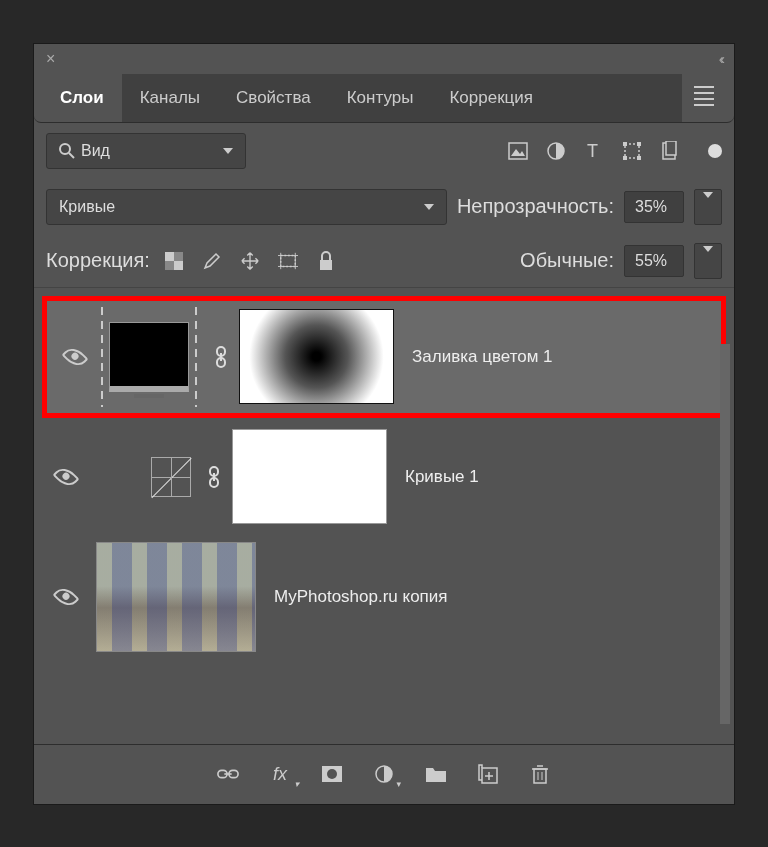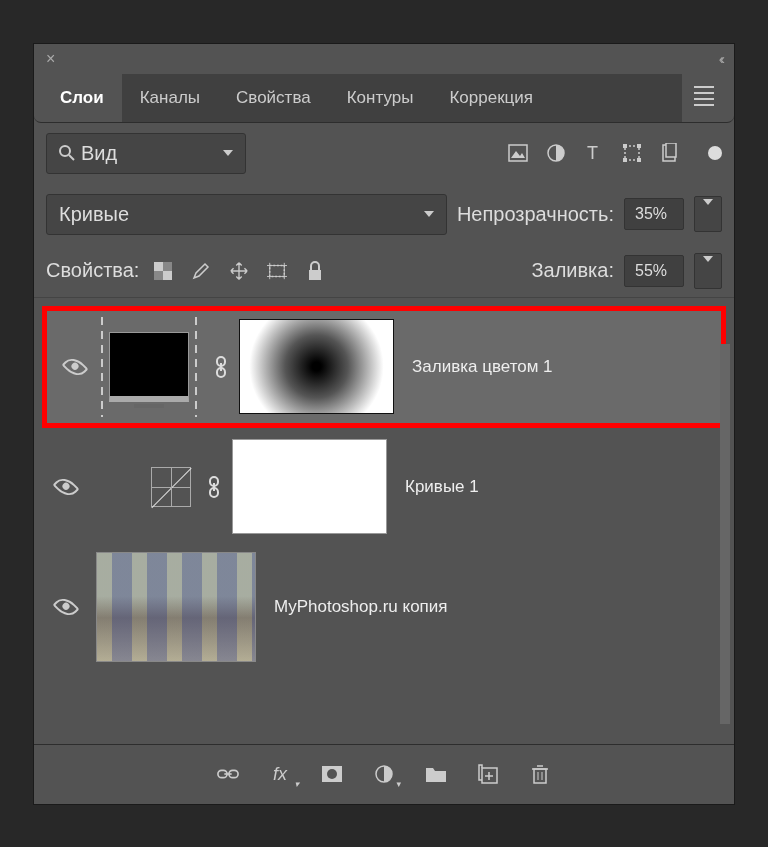--- a/index.html
+++ b/index.html
@@ -10,21 +10,21 @@
     .collapse { color: #aaa; font-size: 14px; letter-spacing: -3px; }
     .tabs { display: flex; align-items: center; padding: 0 8px; border-bottom: 1px solid #2d2d2d; border-radius: 7px; }
     .tab { padding: 14px 18px; color: #ccc; font-size: 17px; cursor: pointer; }
     .tab.active { background: #535353; color: #fff; font-weight: bold; position: relative; }
     .tab:not(.active) { background: #404040; }
     .tabs-wrap { display: flex; background: #404040; flex: 1; }
     .menu-icon { margin-left: auto; padding: 0 12px; }
     .menu-lines { display: inline-block; width: 20px; }
     .menu-lines span { display: block; height: 2px; background: #ccc; margin: 4px 0; }
     .row { display: flex; align-items: center; padding: 10px 12px; gap: 10px; }
-    .dropdown { background: #454545; border: 1px solid #333; color: #ddd; padding: 8px 12px; display: flex; align-items: center; gap: 8px; font-size: 20px; border-radius: 3px; }
+    .dropdown { background: #454545; border: 1px solid #333; color: #ddd; padding: 8px 12px; display: flex; align-items: center; gap: 8px; font-size: 16px; border-radius: 3px; }
     .search-drop { width: 200px; justify-content: space-between; }
     .blend-drop { flex: 1; justify-content: space-between; }
     .caret { width: 0; height: 0; border-left: 5px solid transparent; border-right: 5px solid transparent; border-top: 6px solid #ccc; }
     .filter-icons { display: flex; gap: 18px; align-items: center; margin-left: auto; }
     .ico { width: 20px; height: 20px; color: #ddd; display: flex; align-items: center; justify-content: center; }
     .toggle-dot { width: 14px; height: 14px; border-radius: 50%; background: #ddd; margin-left: 10px; }
     .label-txt { color: #ddd; font-size: 20px; }
     .value-box { background: #404040; border: 1px solid #333; color: #ddd; padding: 6px 10px; font-size: 16px; border-radius: 2px; min-width: 60px; text-align: left; }
     .caret-box { background: #454545; border: 1px solid #333; padding: 8px; border-radius: 2px; }
     .lock-row { padding: 8px 12px; display: flex; align-items: center; gap: 14px; border-bottom: 1px solid #444; }
@@ -134,21 +134,21 @@
     <div class="dropdown blend-drop">
       <span>Кривые</span>
       <span class="caret"></span>
     </div>
     <span class="label-txt">Непрозрачность:</span>
     <span class="value-box">35%</span>
     <span class="caret-box"><span class="caret"></span></span>
   </div>
 
   <div class="lock-row">
-    <span class="label-txt">Свойства:</span>
+    <span class="label-txt">Коррекция:</span>
     <div class="lock-icons">
       <span class="ico">
           <svg width="18" height="18" viewBox="0 0 18 18">
             <rect width="18" height="18" fill="#888"></rect>
             <rect x="0" y="0" width="9" height="9" fill="#ccc"></rect>
             <rect x="9" y="9" width="9" height="9" fill="#ccc"></rect>
           </svg>
         </span>
       <span class="ico">
           <svg width="20" height="20" viewBox="0 0 20 20">
@@ -170,21 +170,21 @@
           </svg>
         </span>
       <span class="ico">
           <svg width="16" height="20" viewBox="0 0 16 20">
             <rect x="2" y="9" width="12" height="10" fill="#ccc"></rect>
             <path d="M4 9 L4 5 A4 4 0 0 1 12 5 L12 9" stroke="#ccc" stroke-width="2" fill="none"></path>
           </svg>
         </span>
     </div>
     <div class="fill-group">
-      <span class="label-txt">Заливка:</span>
+      <span class="label-txt">Обычные:</span>
       <span class="value-box">55%</span>
       <span class="caret-box"><span class="caret"></span></span>
     </div>
   </div>
 
   <div class="layers-area">
 
     <div class="layer-row highlighted">
       <div class="vis-col">
           <span class="eye"></span>

